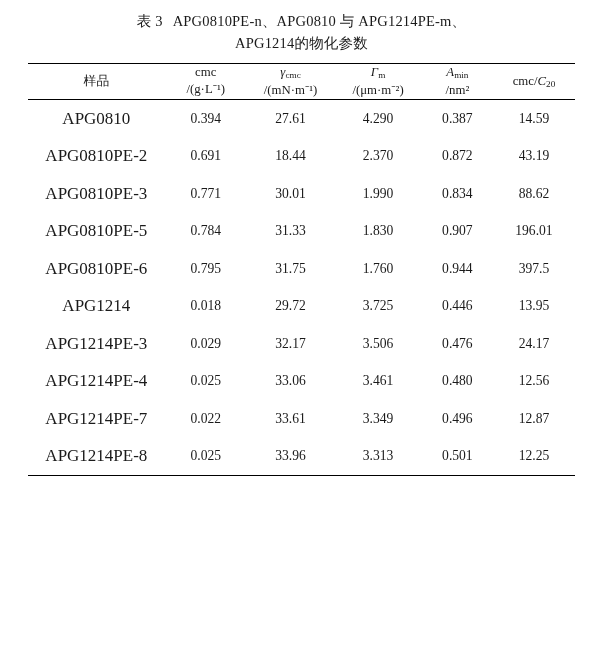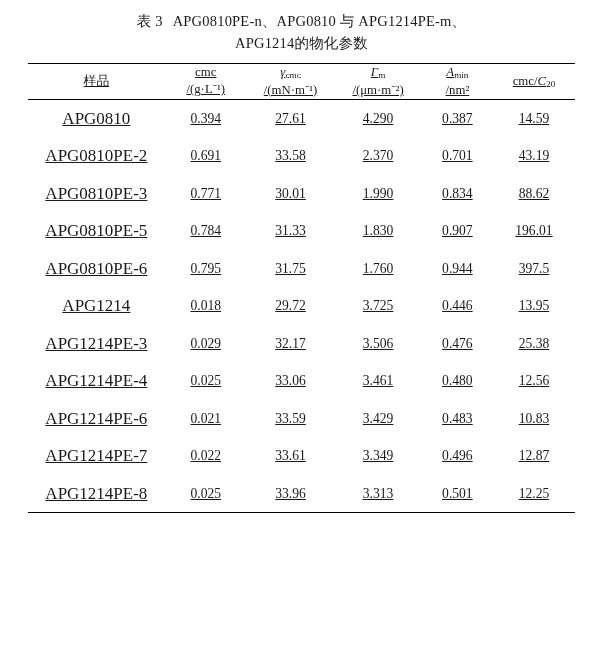--- a/index.html
+++ b/index.html
@@ -40,21 +40,20 @@
     margin: 0;
   }
   .rule-bottom {
     border-top: 1.6px solid #000;
     margin: 0;
   }
   table.data {
     width: 100%;
     border-collapse: collapse;
     font-size: 13.5px;
-    text-decoration: underline;
   }
   table.data th, table.data td {
     text-align: center;
     vertical-align: middle;
     font-weight: normal;
     padding: 0;
   }
   thead th {
     padding: 7px 0 6px 0;
     line-height: 1.35;
@@ -152,23 +151,23 @@
         <td class="sample">APG0810</td>
         <td>0.394</td>
         <td>27.61</td>
         <td>4.290</td>
         <td>0.387</td>
         <td>14.59</td>
       </tr>
       <tr>
         <td class="sample">APG0810PE-2</td>
         <td>0.691</td>
-        <td>33.58</td>
+        <td>18.44</td>
         <td>2.370</td>
-        <td>0.701</td>
+        <td>0.872</td>
         <td>43.19</td>
       </tr>
       <tr>
         <td class="sample">APG0810PE-3</td>
         <td>0.771</td>
         <td>30.01</td>
         <td>1.990</td>
         <td>0.834</td>
         <td>88.62</td>
       </tr>
@@ -195,39 +194,31 @@
         <td>3.725</td>
         <td>0.446</td>
         <td>13.95</td>
       </tr>
       <tr>
         <td class="sample">APG1214PE-3</td>
         <td>0.029</td>
         <td>32.17</td>
         <td>3.506</td>
         <td>0.476</td>
-        <td>25.38</td>
+        <td>24.17</td>
       </tr>
       <tr>
         <td class="sample">APG1214PE-4</td>
         <td>0.025</td>
         <td>33.06</td>
         <td>3.461</td>
         <td>0.480</td>
         <td>12.56</td>
       </tr>
       <tr>
-        <td class="sample">APG1214PE-6</td>
-        <td>0.021</td>
-        <td>33.59</td>
-        <td>3.429</td>
-        <td>0.483</td>
-        <td>10.83</td>
-      </tr>
-      <tr>
         <td class="sample">APG1214PE-7</td>
         <td>0.022</td>
         <td>33.61</td>
         <td>3.349</td>
         <td>0.496</td>
         <td>12.87</td>
       </tr>
       <tr>
         <td class="sample">APG1214PE-8</td>
         <td>0.025</td>

